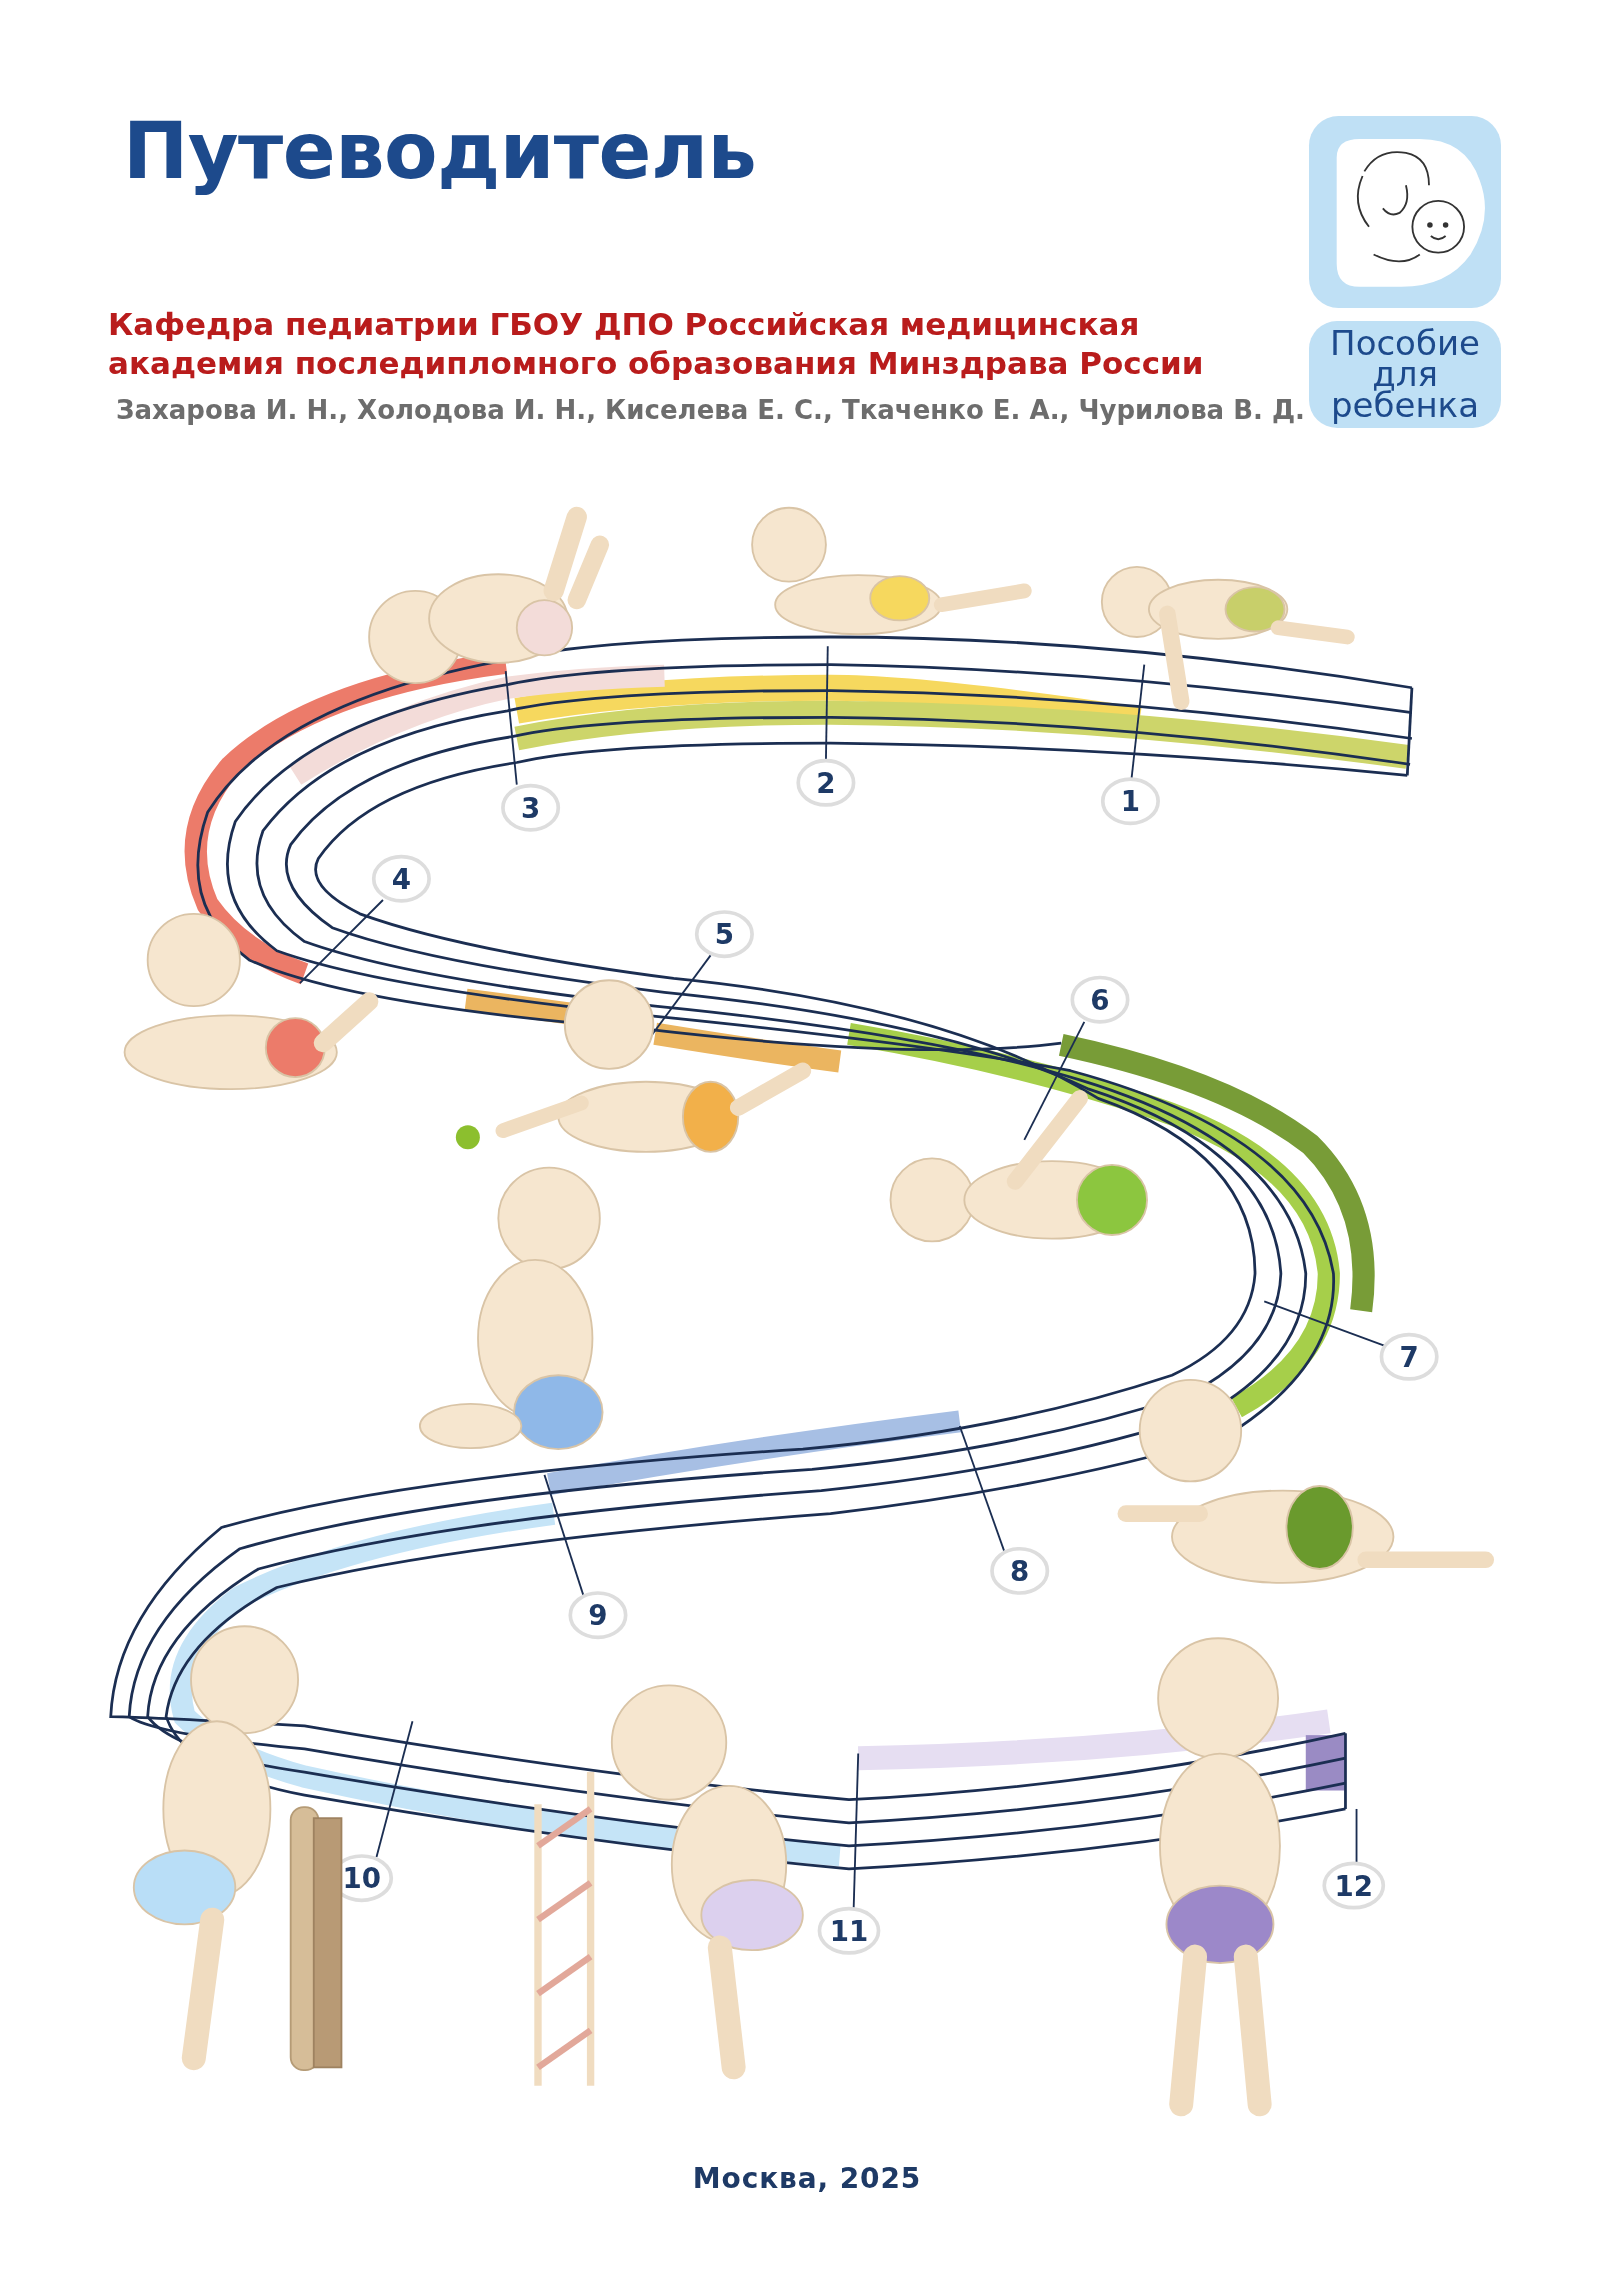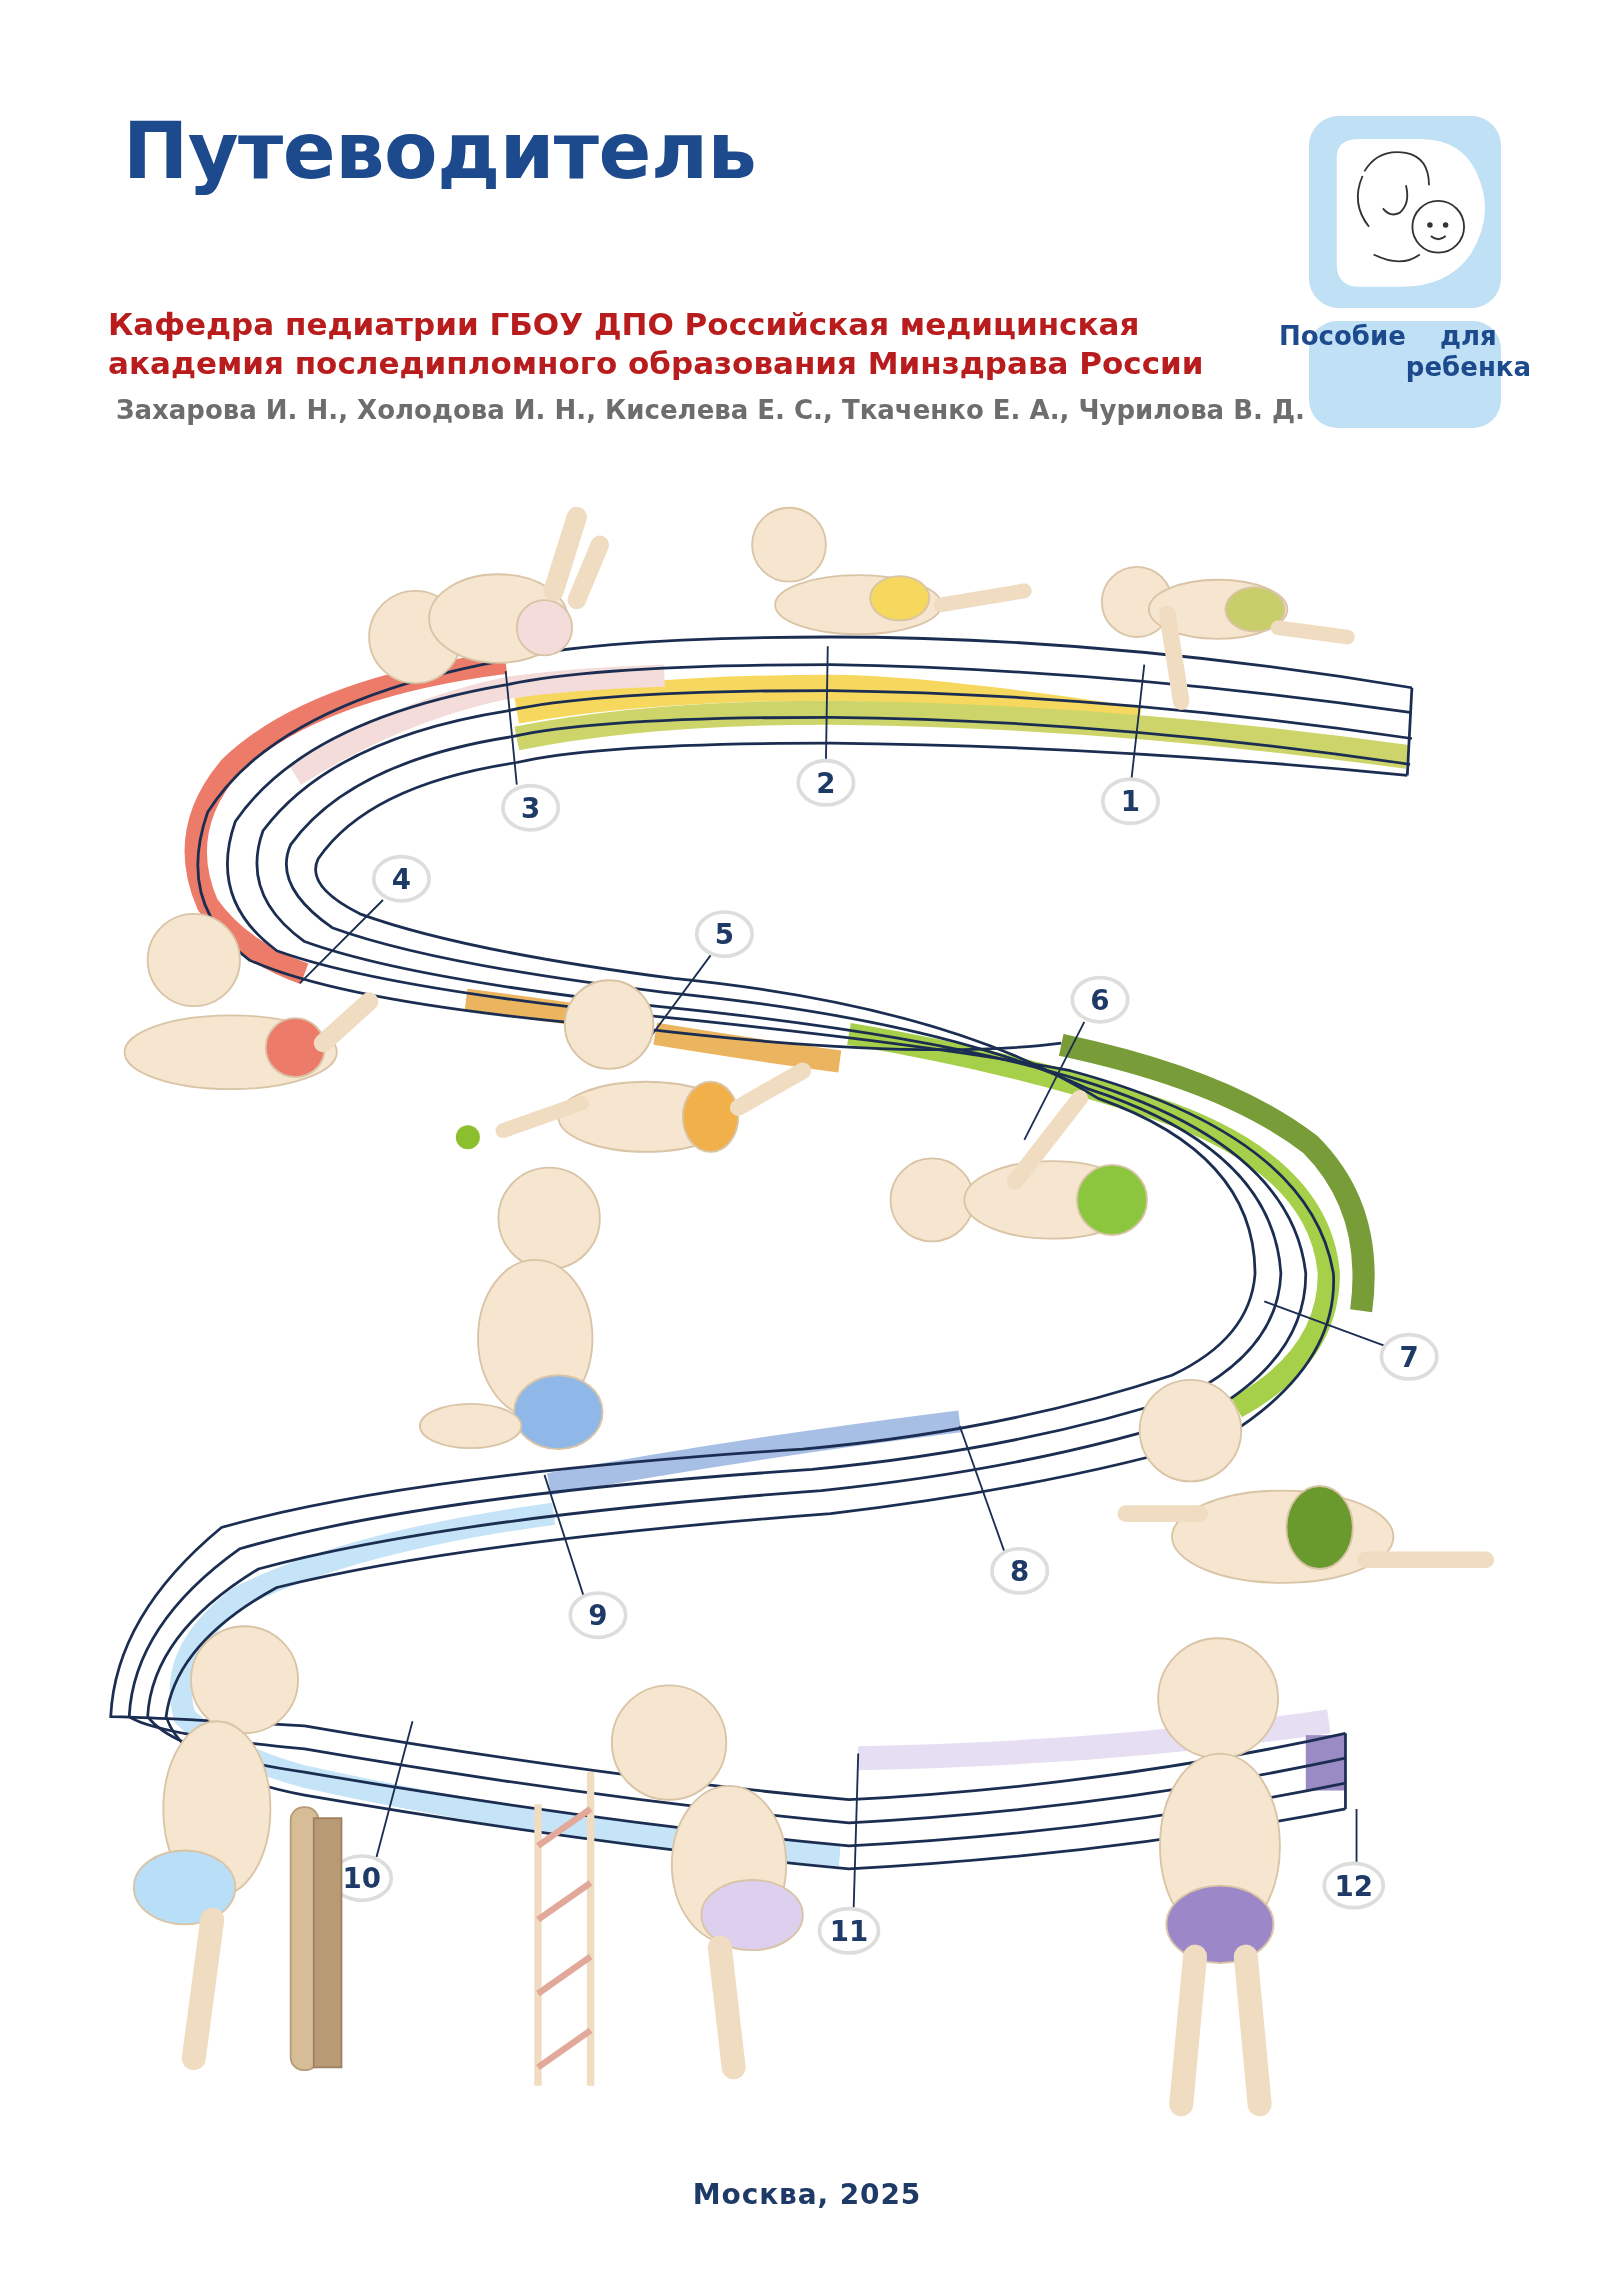--- a/index.html
+++ b/index.html
@@ -1,22 +1,22 @@
 <!DOCTYPE html>
 <html style="font-size:14.8px"><head>
 <meta charset="utf-8">
 <style>
   html, body { margin:0; padding:0; background:#ffffff; }
   body { width:1614px; height:2290px; position:relative; overflow:hidden; font-family:"DejaVu Sans", sans-serif; }
   .title { position:absolute; left:115px; top:100px; color:#1d4a8c; font-weight:bold; font-size:78px; line-height:87px; letter-spacing:-0.5px; margin:8px; }
   .subtitle { position:absolute; left:108px; top:305px; color:#b91c1c; font-size:31px; line-height:39px; font-weight:bold; }
   .authors { position:absolute; left:116px; top:395px; color:#6d6d6d; font-size:26px; font-weight:bold; }
   .logo-box { position:absolute; left:1309px; top:116px; width:192px; height:192px; background:#bfe0f5; border-radius:29.5px; }
-  .badge { position:absolute; left:1309px; top:321px; width:192px; height:107px; background:#bfe0f5; border-radius:28px; color:#1d4a8c; font-size:26px; font-weight:bold; text-align:center; display:flex; justify-content:center; line-height:31px; }
-  .footer { position:absolute; left:0; width:1614px; top:2162px; text-align:center; color:#1e3a66; font-size:28px; font-weight:bold; letter-spacing:0.9px;margin-top:16px; }
+  .badge { position:absolute; left:1309px; top:321px; width:192px; height:107px; background:#bfe0f5; border-radius:28px; color:#1d4a8c; font-size:34px; font-weight:normal; text-align:center; display:flex; flex-direction:column; justify-content:center; line-height:31px; }
+  .footer { position:absolute; left:0; width:1614px; top:2162px; text-align:center; color:#1e3a66; font-size:28px; font-weight:bold; letter-spacing:0.9px; }
   svg.road { position:absolute; left:0; top:0; }
   .marker text { font-family:"DejaVu Sans", sans-serif; font-size:30px; fill:#1e3a66; font-weight:bold; }
 </style>
 </head>
 <body>
 
 <h1 class="title">
   <div>Путеводитель</div>
 </h1>
 <div class="subtitle">

